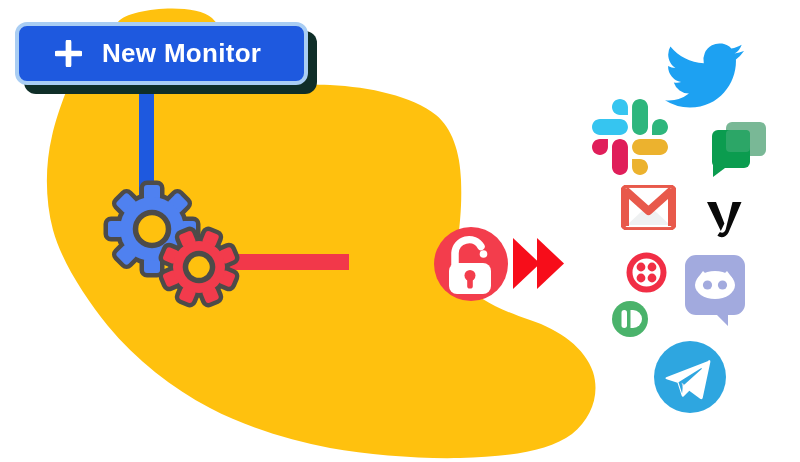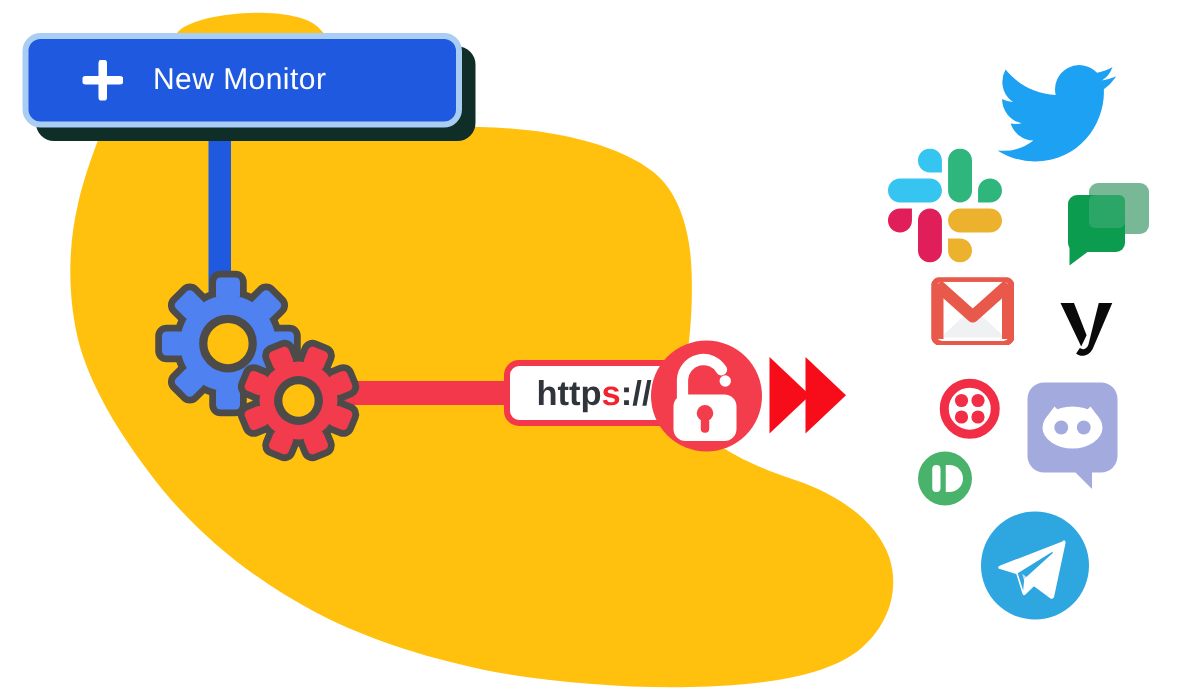--- a/index.html
+++ b/index.html
@@ -10,21 +10,21 @@
   #scene{position:absolute;left:0;top:0;}
   .abs{position:absolute;}
   
   #new-monitor-btn{
     left:15px;top:22px;width:293px;height:63px;box-sizing:border-box;
     background:#1E59DF;border:4px solid #A9CDF3;border-radius:12px;
     box-shadow:9px 9px 0 0 #0F2E28;
     display:flex;align-items:center;padding-left:36px;cursor:pointer;
   }
   #new-monitor-btn .btn-label{
-    color:#ffffff;font-size:20px;font-weight:400;margin-left:20px;letter-spacing:.3px;
+    color:#ffffff;font-size:26px;font-weight:700;margin-left:20px;letter-spacing:.3px;
   }
   
   #url-pill{
     left:336px;top:240px;width:120px;height:44px;box-sizing:border-box;
     background:#ffffff;border:4px solid #F2384A;border-radius:10px;
     display:flex;align-items:center;justify-content:center;
     font-weight:bold;font-size:23px;color:#2F353B;z-index:3;
   }
   #url-pill .s-red{color:#F2222E;}
   
@@ -124,25 +124,20 @@
     </g>
   </svg>
 
   <div id="new-monitor-btn" class="abs">
     <svg width="27" height="27" viewBox="0 0 26 26">
       <path d="M13,2 V24 M2,13 H24" stroke="#ffffff" stroke-width="5.5" stroke-linecap="round" fill="none"></path>
     </svg>
     <span class="btn-label">New Monitor</span>
   </div>
 
-  <div id="url-pill" class="abs">
-    <span>http</span>
-      <span class="s-red">s</span>
-      <span>://</span>
-  </div>
 
   <div id="lock-badge" class="abs icon-box">
     <svg width="74" height="74" viewBox="0 0 74 74">
       <path d="M21,38 V26 A14,14 0 0 1 47,19.5" fill="none" stroke="#ffffff" stroke-width="7.5" stroke-linecap="round"></path>
       <circle cx="49.5" cy="27" r="3.8" fill="#ffffff"></circle>
       <rect x="15" y="36" width="42" height="31" rx="8" fill="#ffffff"></rect>
       <circle cx="36" cy="48.5" r="5.5" fill="#F33D4C"></circle>
       <rect x="33.2" y="51" width="5.6" height="10.5" rx="2.6" fill="#F33D4C"></rect>
     </svg>
   </div>

